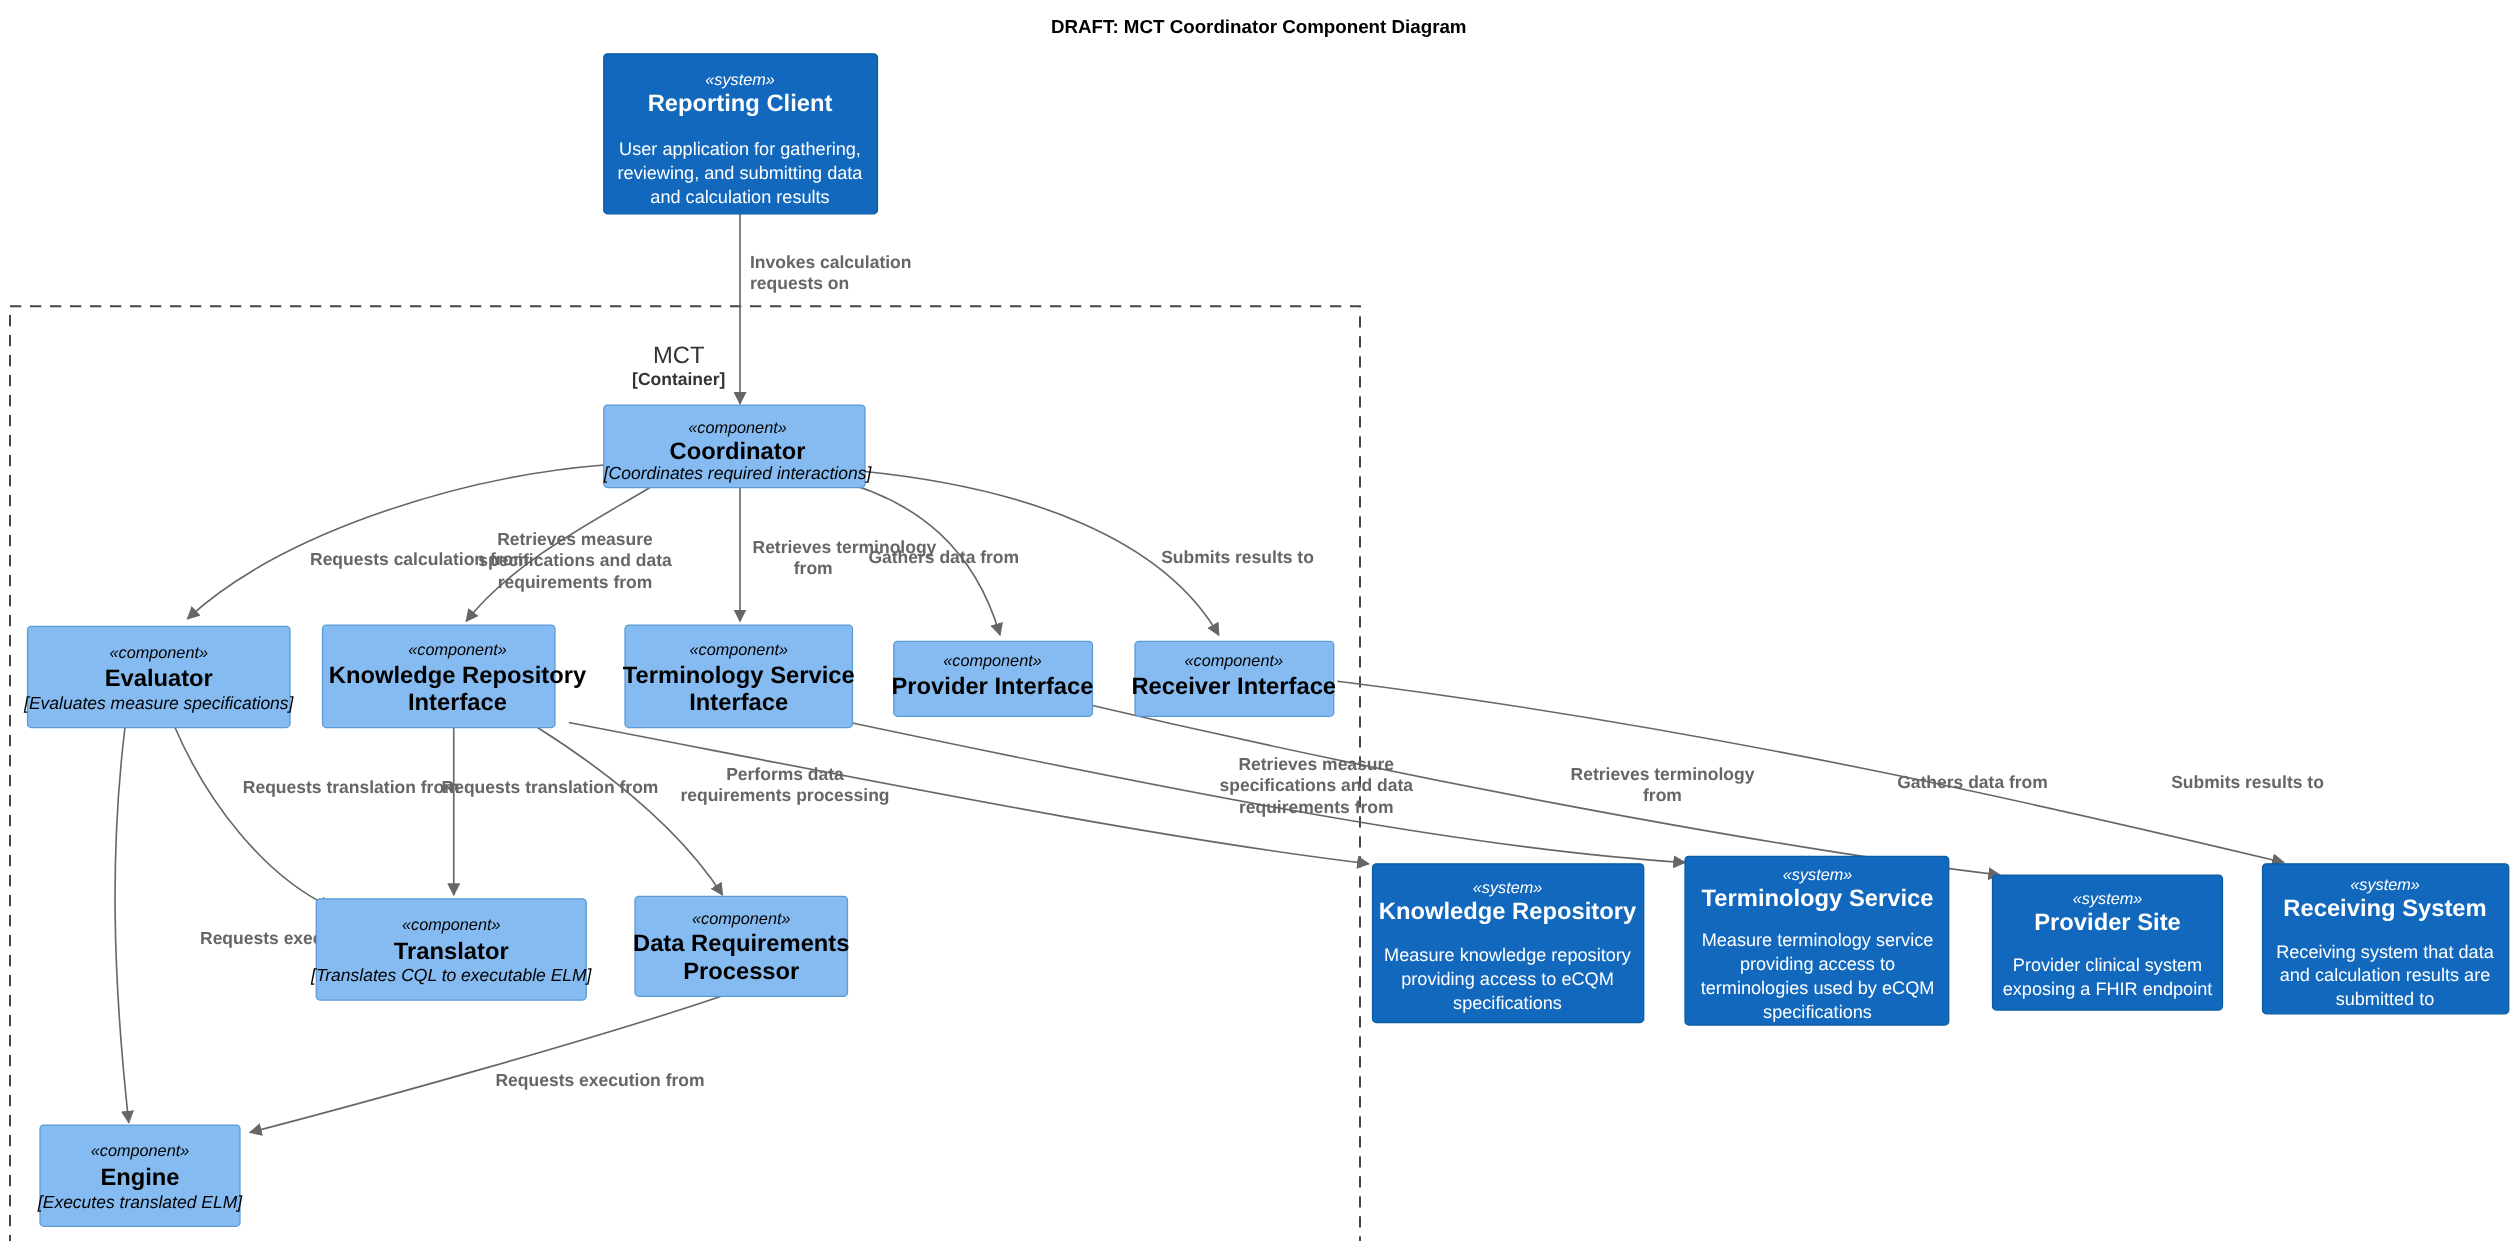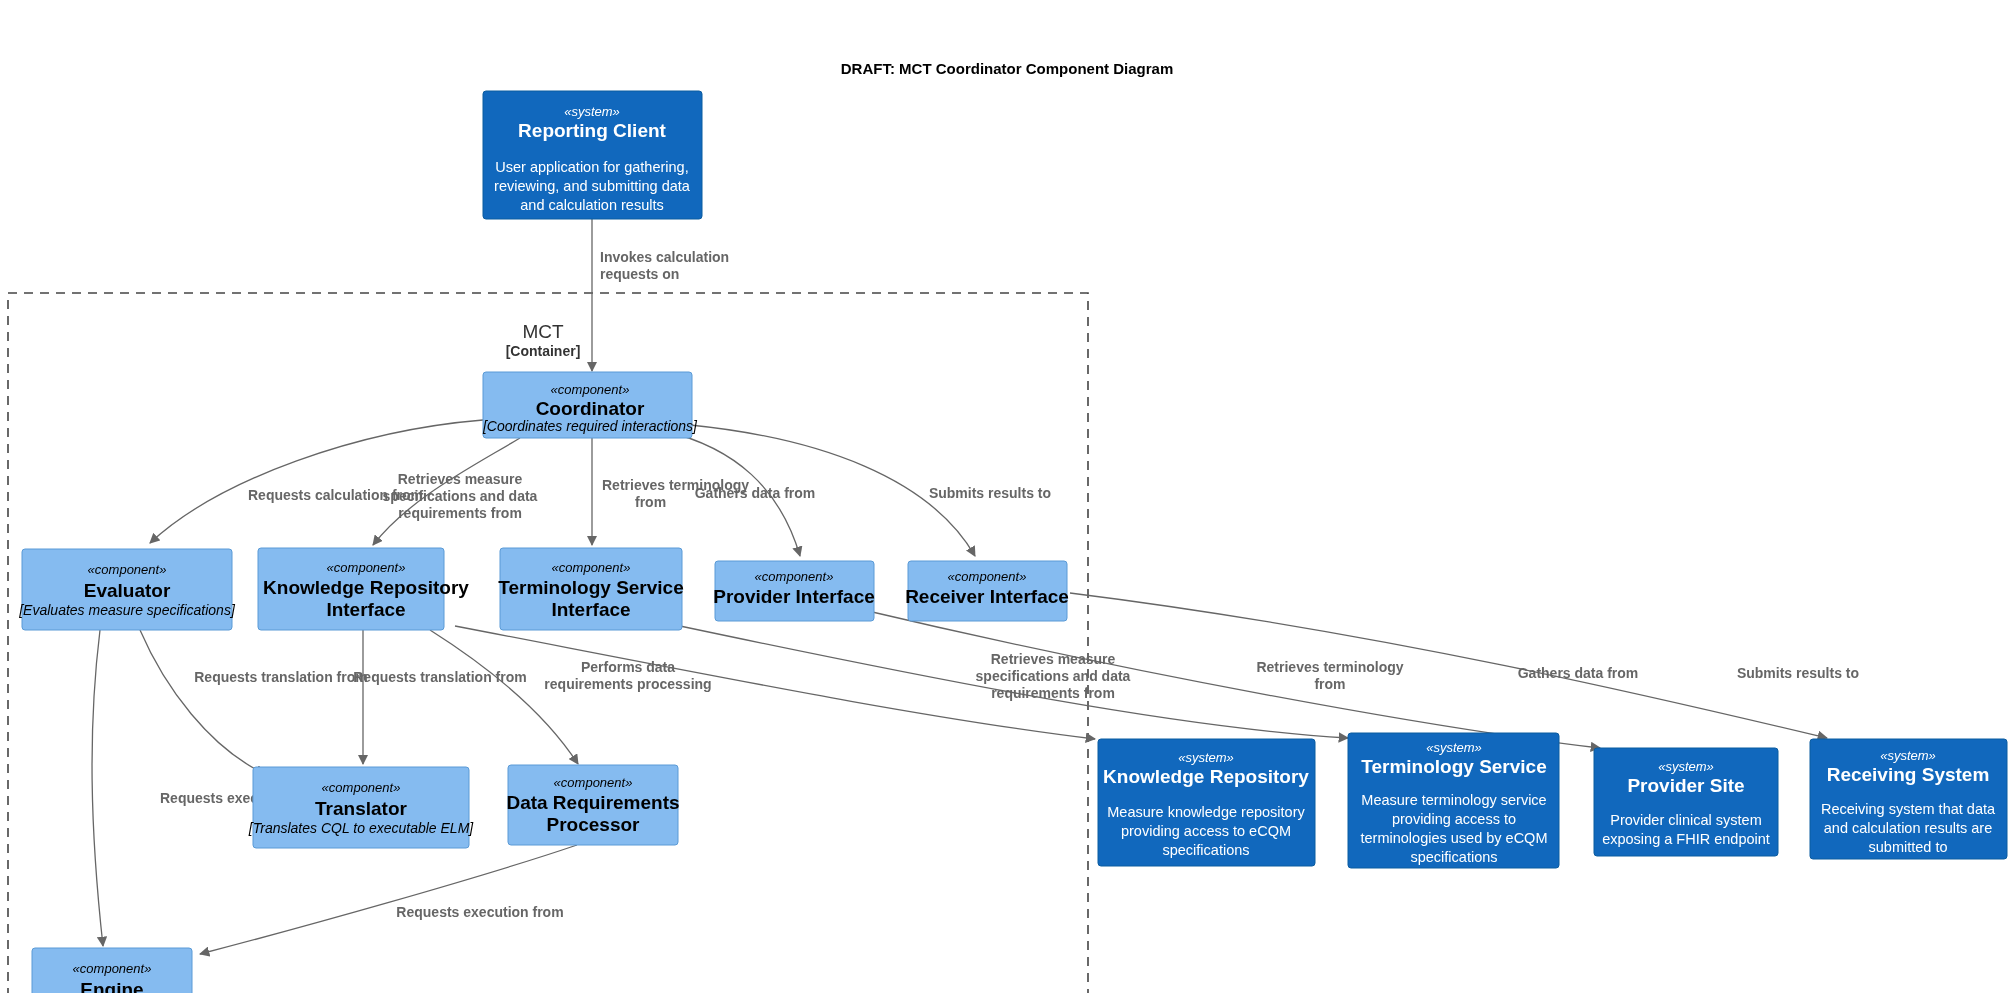--- a/index.html
+++ b/index.html
@@ -10,21 +10,20 @@
   body {
     width: 2014px;
     height: 993px;
     font-family: "Liberation Sans", sans-serif;
     overflow: hidden;
   }
   #diagram-root {
     position: relative;
     width: 2014px;
     height: 773px;
-    margin-top: 48px;
   }
   svg#diagram {
     display: block;
     width: 2014px;
     height: 993px;
   }
   .diagram-title {
     font-family: "Liberation Sans", sans-serif;
     font-size: 15px;
     font-weight: bold;

